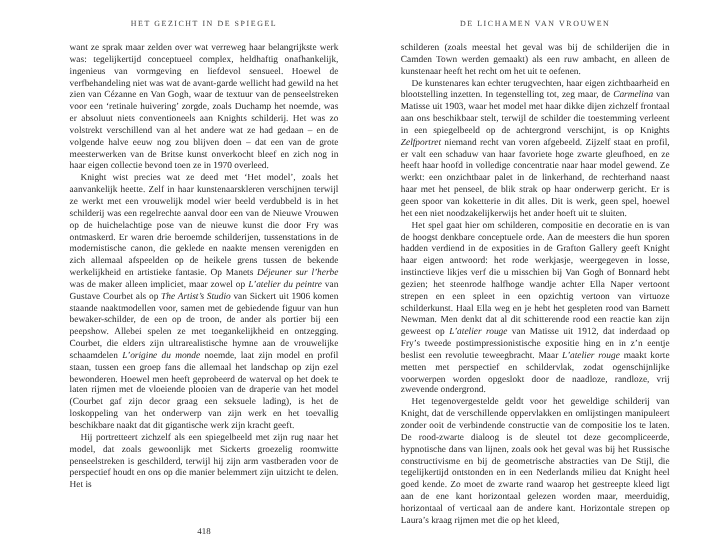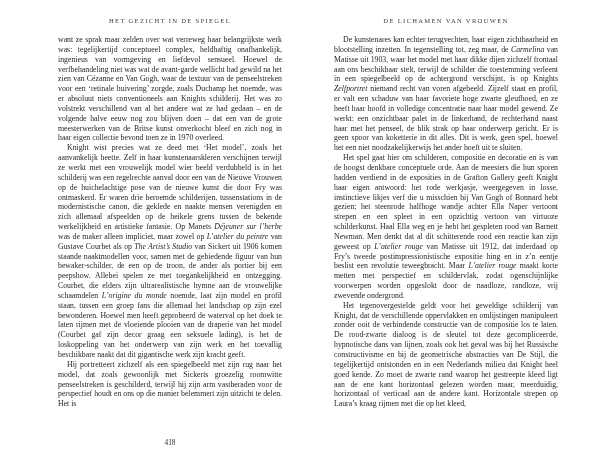--- a/index.html
+++ b/index.html
@@ -78,19 +78,20 @@
         <p class="para"><span>want ze sprak maar zelden over wat verreweg haar belangrijkste werk was: tegelijkertijd conceptueel complex, heldhaftig onafhankelijk, ingenieus van vormgeving en liefdevol sensueel. Hoewel de verfbehandeling niet was wat de avant-garde wellicht had gewild na het zien van Cézanne en Van Gogh, waar de textuur van de penseelstreken voor een ‘retinale huivering’ zorgde, zoals Duchamp het noemde, was er absoluut niets conventioneels aan Knights schilderij. Het was zo volstrekt verschillend van al het andere wat ze had gedaan – en de volgende halve eeuw nog zou blijven doen – dat een van de grote meesterwerken van de Britse kunst onverkocht bleef en zich nog in haar eigen collectie bevond toen ze in 1970 overleed.</span></p>
         <p class="para indent"><span>Knight wist precies wat ze deed met ‘Het model’, zoals het aanvankelijk heette. Zelf in haar kunstenaarskleren verschijnen terwijl ze werkt met een vrouwelijk model wier beeld verdubbeld is in het schilderij was een regelrechte aanval door een van de Nieuwe Vrouwen op de huichelachtige pose van de nieuwe kunst die door Fry was ontmaskerd. Er waren drie beroemde schilderijen, tussenstations in de modernistische canon, die geklede en naakte mensen verenigden en zich allemaal afspeelden op de heikele grens tussen de bekende werkelijkheid en artistieke fantasie. Op Manets </span><i>Déjeuner sur l’herbe</i><span> was de maker alleen impliciet, maar zowel op </span><i>L’atelier du peintre</i><span> van Gustave Courbet als op </span><i>The Artist’s Studio</i><span> van Sickert uit 1906 komen staande naaktmodellen voor, samen met de gebiedende figuur van hun bewaker-schilder, de een op de troon, de ander als portier bij een peepshow. Allebei spelen ze met toegankelijkheid en ontzegging. Courbet, die elders zijn ultrarealistische hymne aan de vrouwelijke schaamdelen </span><i>L’origine du monde</i><span> noemde, laat zijn model en profil staan, tussen een groep fans die allemaal het landschap op zijn ezel bewonderen. Hoewel men heeft geprobeerd de waterval op het doek te laten rijmen met de vloeiende plooien van de draperie van het model (Courbet gaf zijn decor graag een seksuele lading), is het de loskoppeling van het onderwerp van zijn werk en het toevallig beschikbare naakt dat dit gigantische werk zijn kracht geeft.</span></p>
         <p class="para indent"><span>Hij portretteert zichzelf als een spiegelbeeld met zijn rug naar het model, dat zoals gewoonlijk met Sickerts groezelig roomwitte penseelstreken is geschilderd, terwijl hij zijn arm vastberaden voor de perspectief houdt en ons op die manier belemmert zijn uitzicht te delen. Het is</span></p>
       </div>
     <div class="folio">418</div>
   </div>
 
   <div class="page page-right">
     <div class="running-header">DE LICHAMEN VAN VROUWEN</div>
     <div class="body-text">
+        <p class="para"><span>schilderen (zoals meestal het geval was bij de schilderijen die in Camden Town werden gemaakt) als een ruw ambacht, en alleen de kunstenaar heeft het recht om het uit te oefenen.</span></p>
         <p class="para indent"><span>De kunstenares kan echter terugvechten, haar eigen zichtbaarheid en blootstelling inzetten. In tegenstelling tot, zeg maar, de </span><i>Carmelina</i><span> van Matisse uit 1903, waar het model met haar dikke dijen zichzelf frontaal aan ons beschikbaar stelt, terwijl de schilder die toestemming verleent in een spiegelbeeld op de achtergrond verschijnt, is op Knights </span><i>Zelfportret</i><span> niemand recht van voren afgebeeld. Zijzelf staat en profil, er valt een schaduw van haar favoriete hoge zwarte gleufhoed, en ze heeft haar hoofd in volledige concentratie naar haar model gewend. Ze werkt: een onzichtbaar palet in de linkerhand, de rechterhand naast haar met het penseel, de blik strak op haar onderwerp gericht. Er is geen spoor van koketterie in dit alles. Dit is werk, geen spel, hoewel het een niet noodzakelijkerwijs het ander hoeft uit te sluiten.</span></p>
         <p class="para indent"><span>Het spel gaat hier om schilderen, compositie en decoratie en is van de hoogst denkbare conceptuele orde. Aan de meesters die hun sporen hadden verdiend in de exposities in de Grafton Gallery geeft Knight haar eigen antwoord: het rode werkjasje, weergegeven in losse, instinctieve likjes verf die u misschien bij Van Gogh of Bonnard hebt gezien; het steenrode halfhoge wandje achter Ella Naper vertoont strepen en een spleet in een opzichtig vertoon van virtuoze schilderkunst. Haal Ella weg en je hebt het gespleten rood van Barnett Newman. Men denkt dat al dit schitterende rood een reactie kan zijn geweest op </span><i>L’atelier rouge</i><span> van Matisse uit 1912, dat inderdaad op Fry’s tweede postimpressionistische expositie hing en in z’n eentje beslist een revolutie teweegbracht. Maar </span><i>L’atelier rouge</i><span> maakt korte metten met perspectief en schildervlak, zodat ogenschijnlijke voorwerpen worden opgeslokt door de naadloze, randloze, vrij zwevende ondergrond.</span></p>
         <p class="para indent"><span>Het tegenovergestelde geldt voor het geweldige schilderij van Knight, dat de verschillende oppervlakken en omlijstingen manipuleert zonder ooit de verbindende constructie van de compositie los te laten. De rood-zwarte dialoog is de sleutel tot deze gecompliceerde, hypnotische dans van lijnen, zoals ook het geval was bij het Russische constructivisme en bij de geometrische abstracties van De Stijl, die tegelijkertijd ontstonden en in een Nederlands milieu dat Knight heel goed kende. Zo moet de zwarte rand waarop het gestreepte kleed ligt aan de ene kant horizontaal gelezen worden maar, meerduidig, horizontaal of verticaal aan de andere kant. Horizontale strepen op Laura’s kraag rijmen met die op het kleed,</span></p>
       </div>
   </div>
 
 </div>
 
 </body></html>

